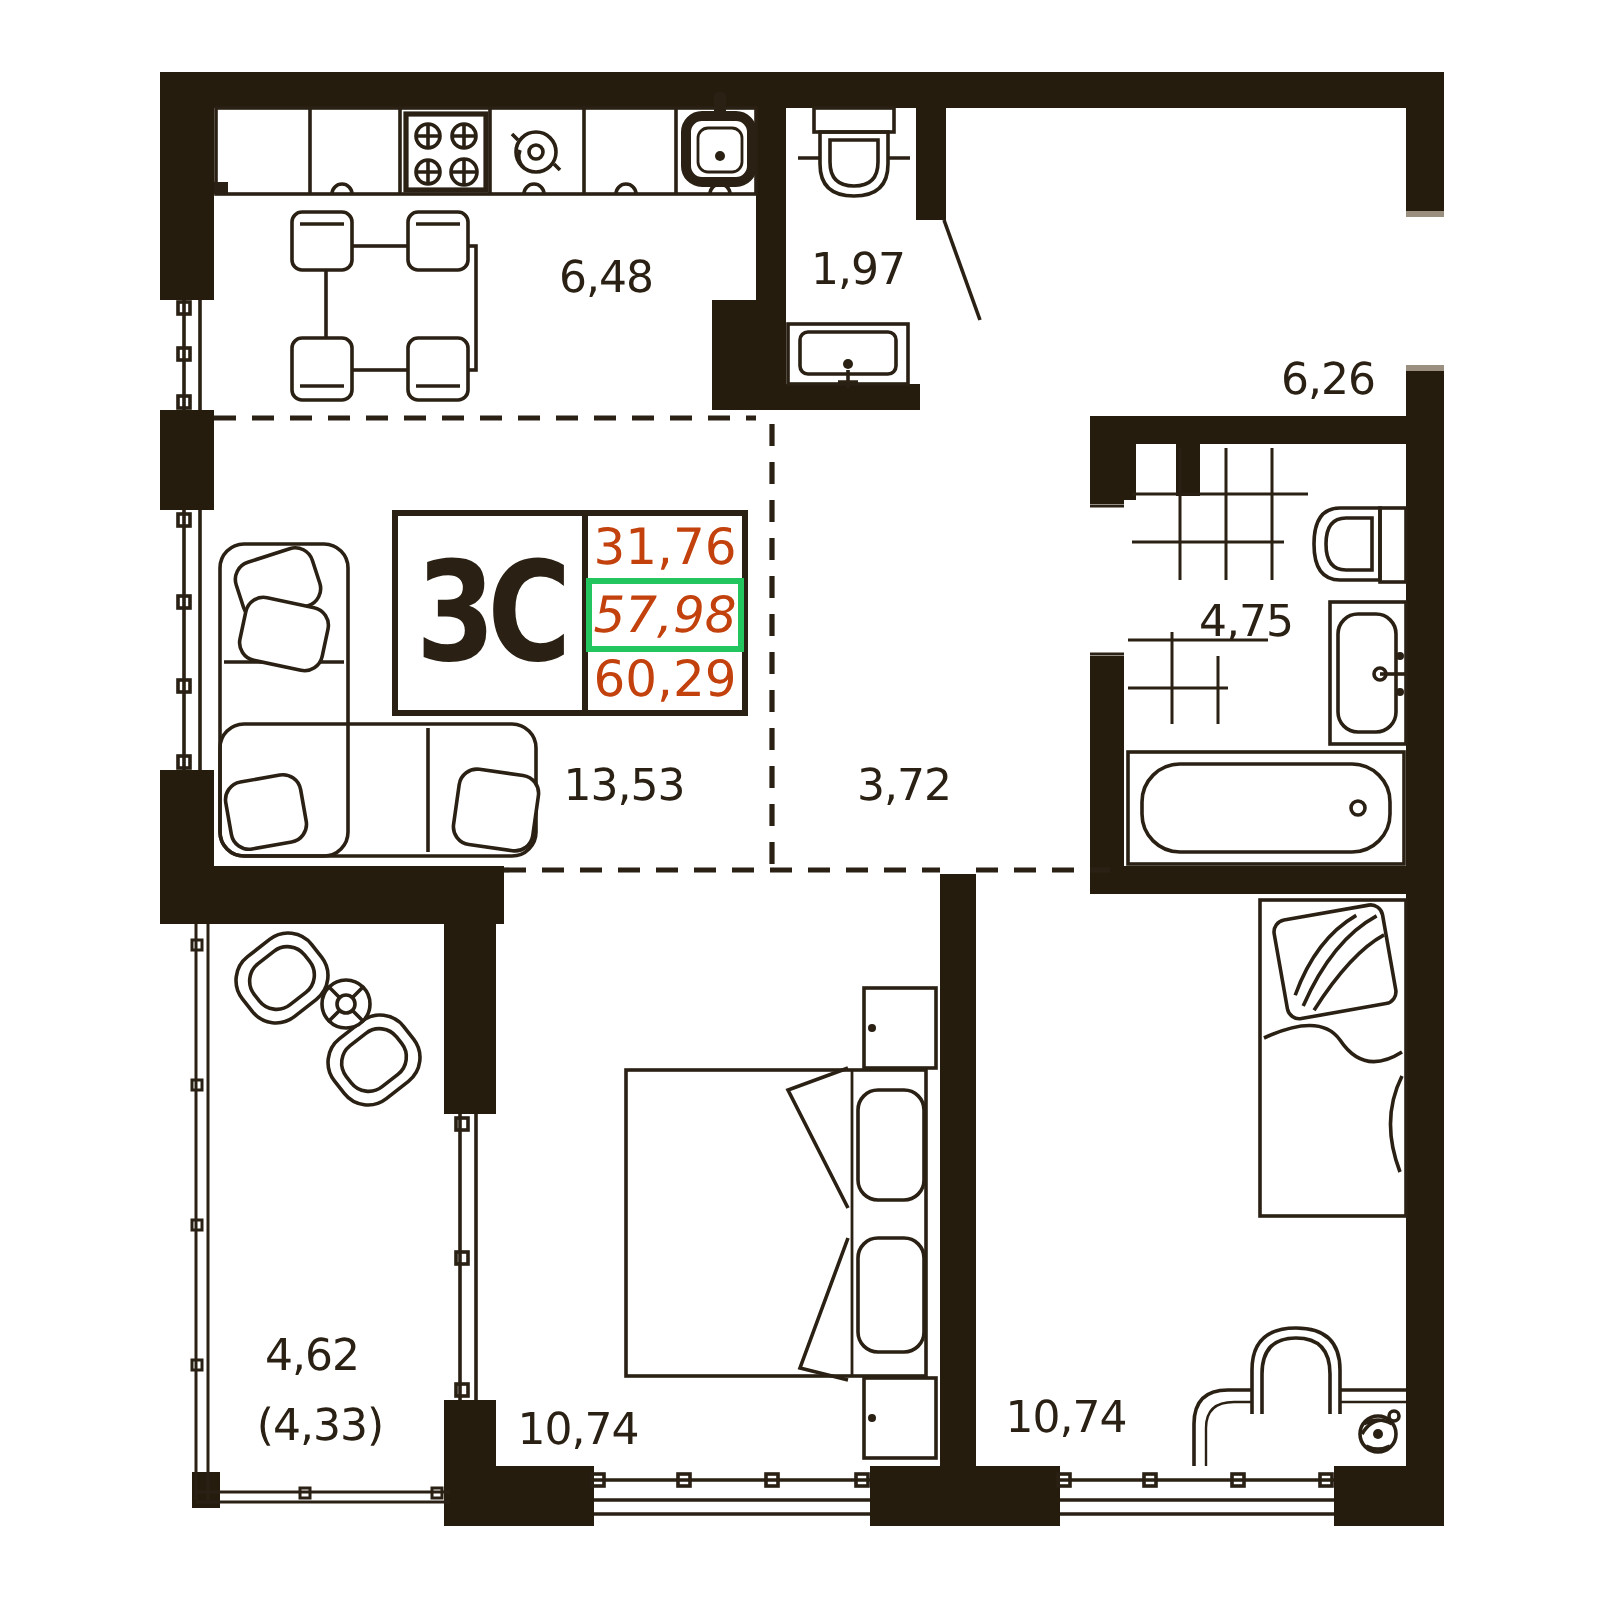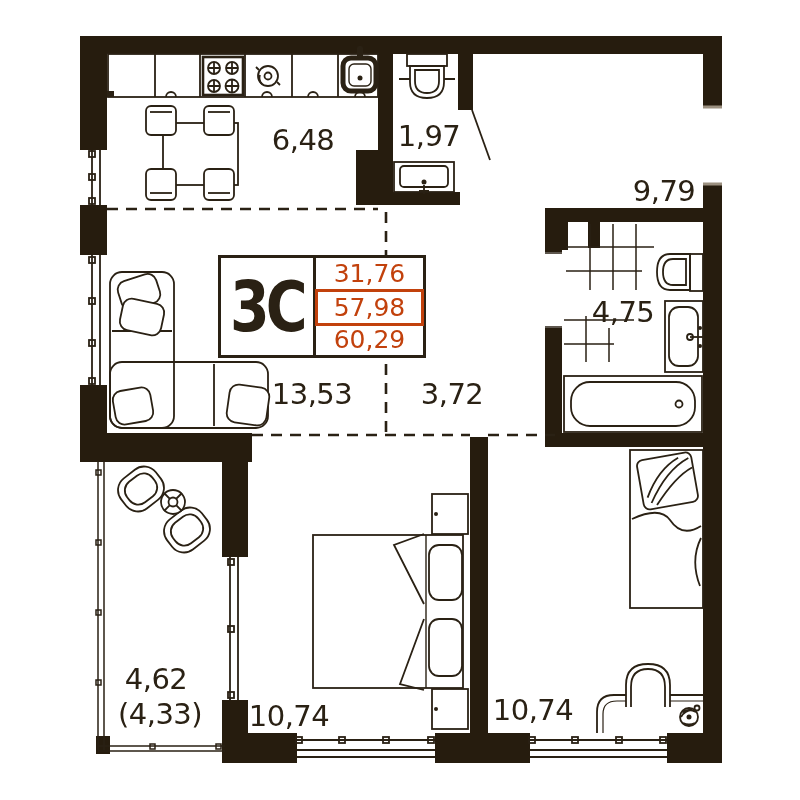--- a/index.html
+++ b/index.html
@@ -1,33 +1,33 @@
 <!DOCTYPE html>
 <html><head>
 <meta charset="utf-8">
 <style>
   html,body{margin:0;padding:0;background:#ffffff;}
   .plan{position:relative;width:800px;height:800px;background:#ffffff;overflow:hidden;
         font-family:"DejaVu Sans",sans-serif;}
   .wall{position:absolute;background:#261c0e;}
   svg.lines{position:absolute;left:0;top:0;}
   .room-label{position:absolute;transform:translate(-50%,-50%);
-      font-family:"DejaVu Sans",sans-serif;font-size:29px;color:#2a2114;
+      font-family:"DejaVu Sans",sans-serif;font-size:22px;color:#2a2114;
       letter-spacing:-0.5px;white-space:nowrap;line-height:1;}
-  .stamp{position:absolute;left:196px;top:255px;width:208px;height:103px;
-      border:3px solid #2a2114;display:flex;background:#fff;box-sizing:border-box;z-index:3;margin-left:22px;}
+  .stamp{position:absolute;left:196px;top:255px;width:178px;height:103px;
+      border:3px solid #2a2114;display:flex;background:#fff;box-sizing:border-box;z-index:3;}
   .stamp-type{flex:0 0 92px;display:flex;align-items:center;justify-content:center;
       border-right:3px solid #2a2114;}
   .stamp-type span{font-size:60px;font-weight:bold;color:#2a2114;letter-spacing:-4px;
       transform:scale(0.95,1.15);display:inline-block;}
   .stamp-rows{flex:1;display:flex;flex-direction:column;}
   .stamp-row{flex:1;display:flex;align-items:center;justify-content:center;
       font-size:25px;color:#c2410c;border-bottom:2px solid #2a2114;box-sizing:border-box;background:#fff;}
   .stamp-row:last-child{border-bottom:none;}
-  .stamp-row.emph{border:3px solid #c2410c;margin:-2px -1px;z-index:1;}
+  .stamp-row.emph{border:3px solid #22c55e;margin:-2px -1px;z-index:1;font-style:italic;}
 </style>
 </head>
 <body>
 
 <div class="plan">
 
   <div class="wall" style="left:80px;top:36px;width:642px;height:18px"></div>
   <div class="wall" style="left:80px;top:36px;width:27px;height:114px"></div>
   <div class="wall" style="left:80px;top:205px;width:27px;height:50px"></div>
   <div class="wall" style="left:80px;top:385px;width:27px;height:77px"></div>
@@ -260,21 +260,21 @@
     <g>
       <circle cx="689" cy="717" r="9" fill="#ffffff"></circle>
       <path d="M682,712 Q689,708 696,712 M683,723 Q689,726 695,723 M681,717 Q685,710 692,710"></path>
       <circle cx="689" cy="717" r="2.5" fill="#2a2114" stroke="none"></circle>
       <circle cx="697" cy="708" r="2.5" fill="#ffffff"></circle>
     </g>
   </svg>
 
   <div class="room-label" style="left:303px;top:140px">6,48</div>
   <div class="room-label" style="left:429px;top:136px">1,97</div>
-  <div class="room-label" style="left:664px;top:191px">9,79</div>
+  <div class="room-label" style="left:664px;top:191px">6,26</div>
   <div class="room-label" style="left:623px;top:312px">4,75</div>
   <div class="room-label" style="left:452px;top:394px">3,72</div>
   <div class="room-label" style="left:312px;top:394px">13,53</div>
   <div class="room-label" style="left:289px;top:716px">10,74</div>
   <div class="room-label" style="left:533px;top:710px">10,74</div>
   <div class="room-label" style="left:156px;top:679px">4,62</div>
   <div class="room-label" style="left:160px;top:714px">(4,33)</div>
 
   <div class="stamp">
     <div class="stamp-type">

